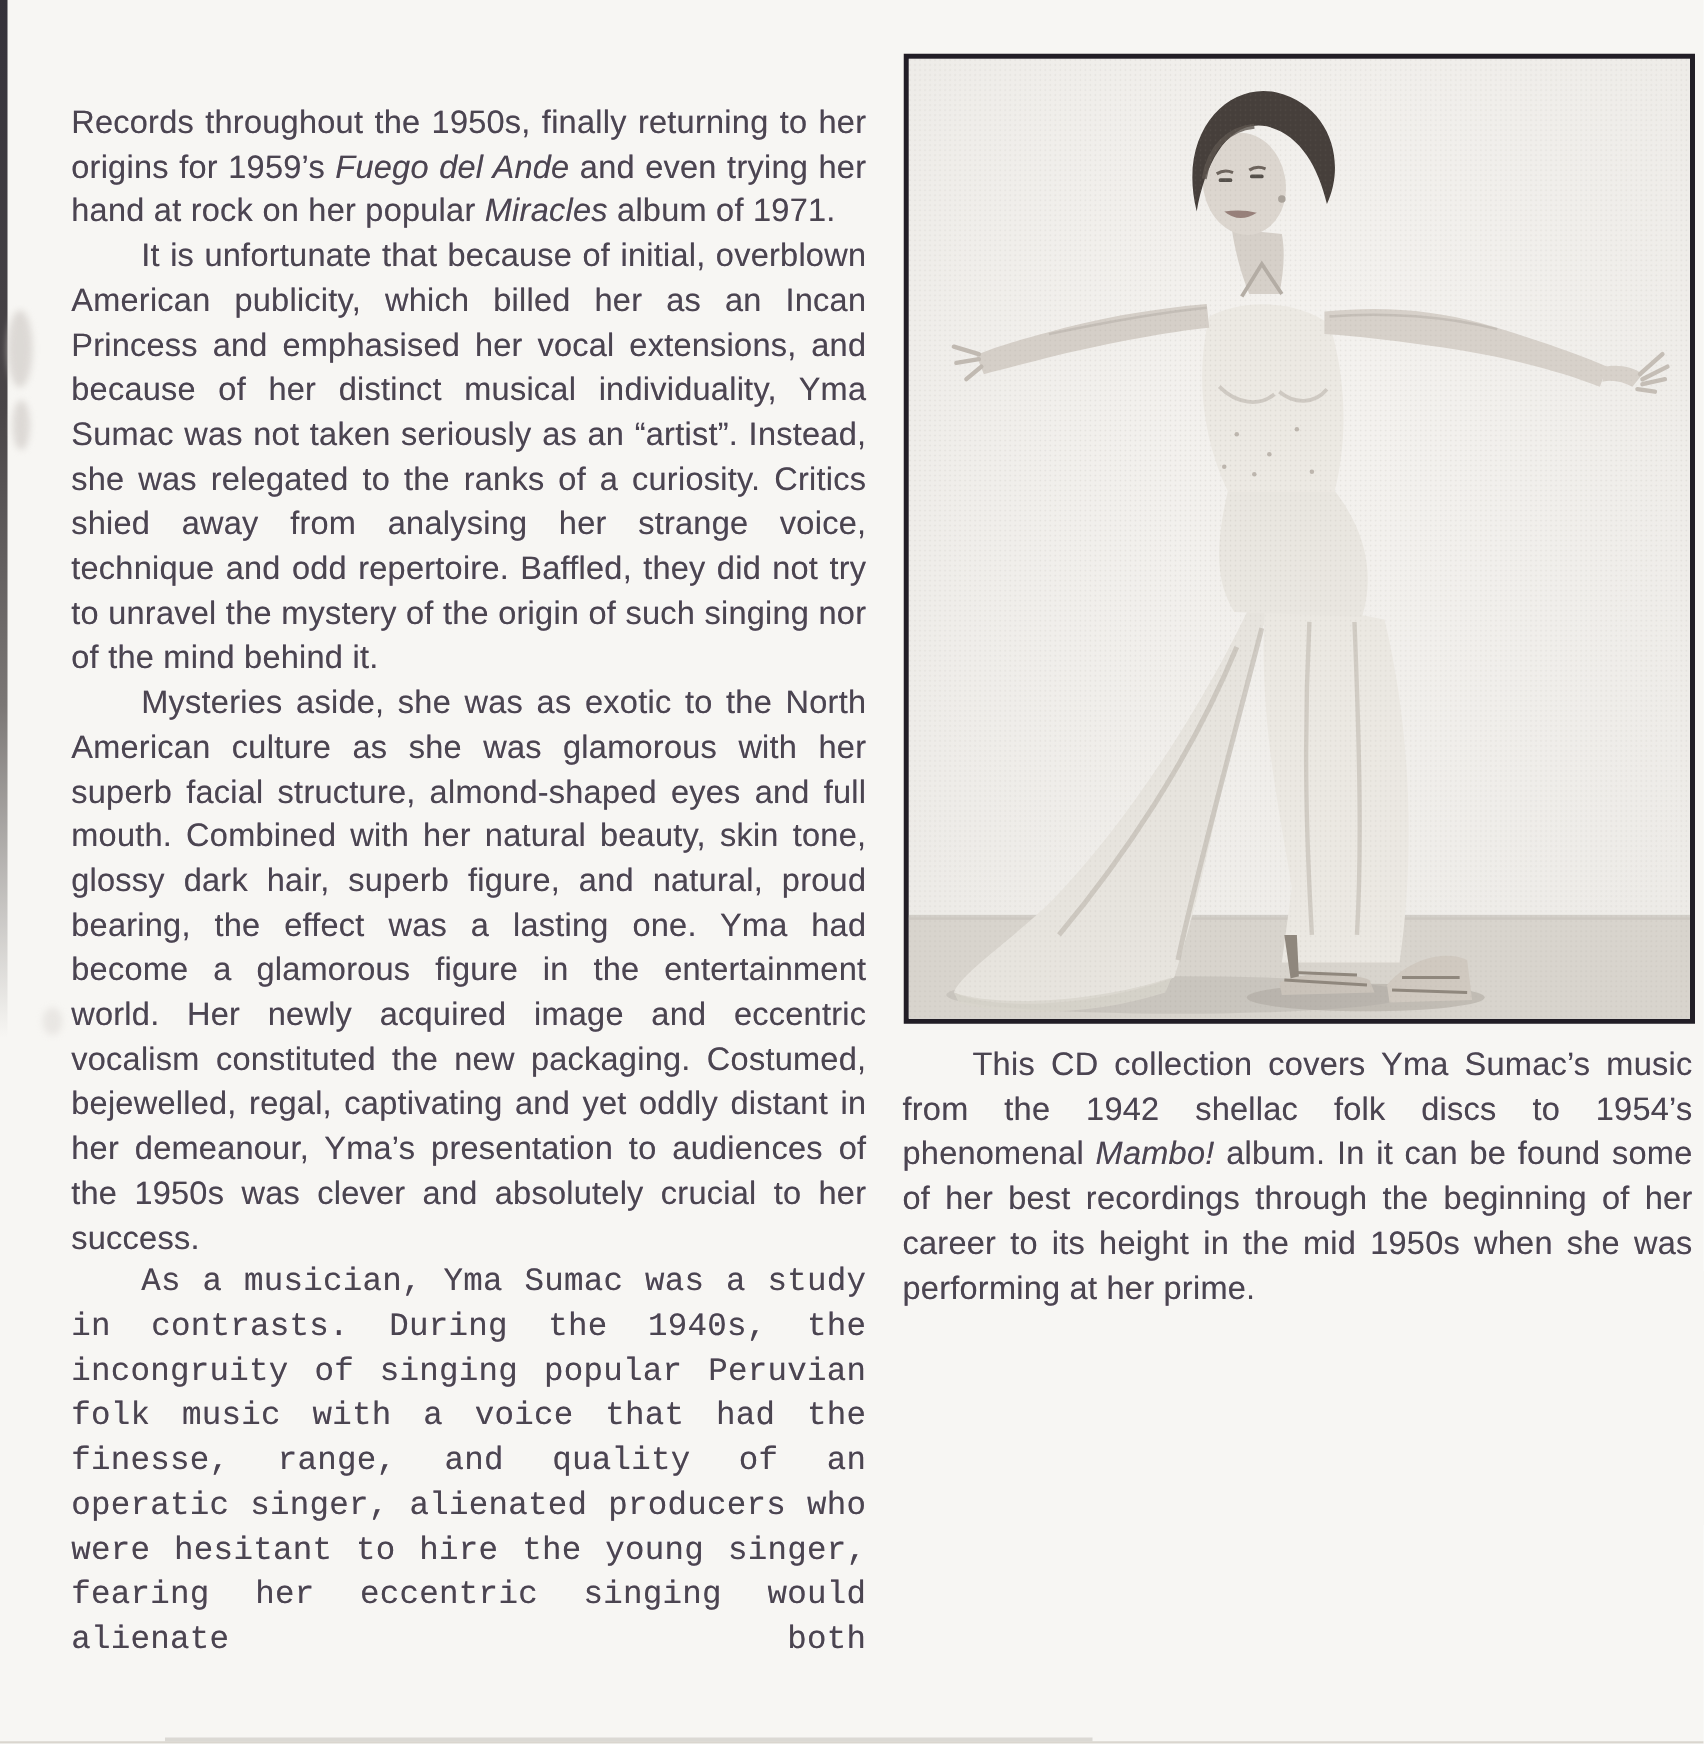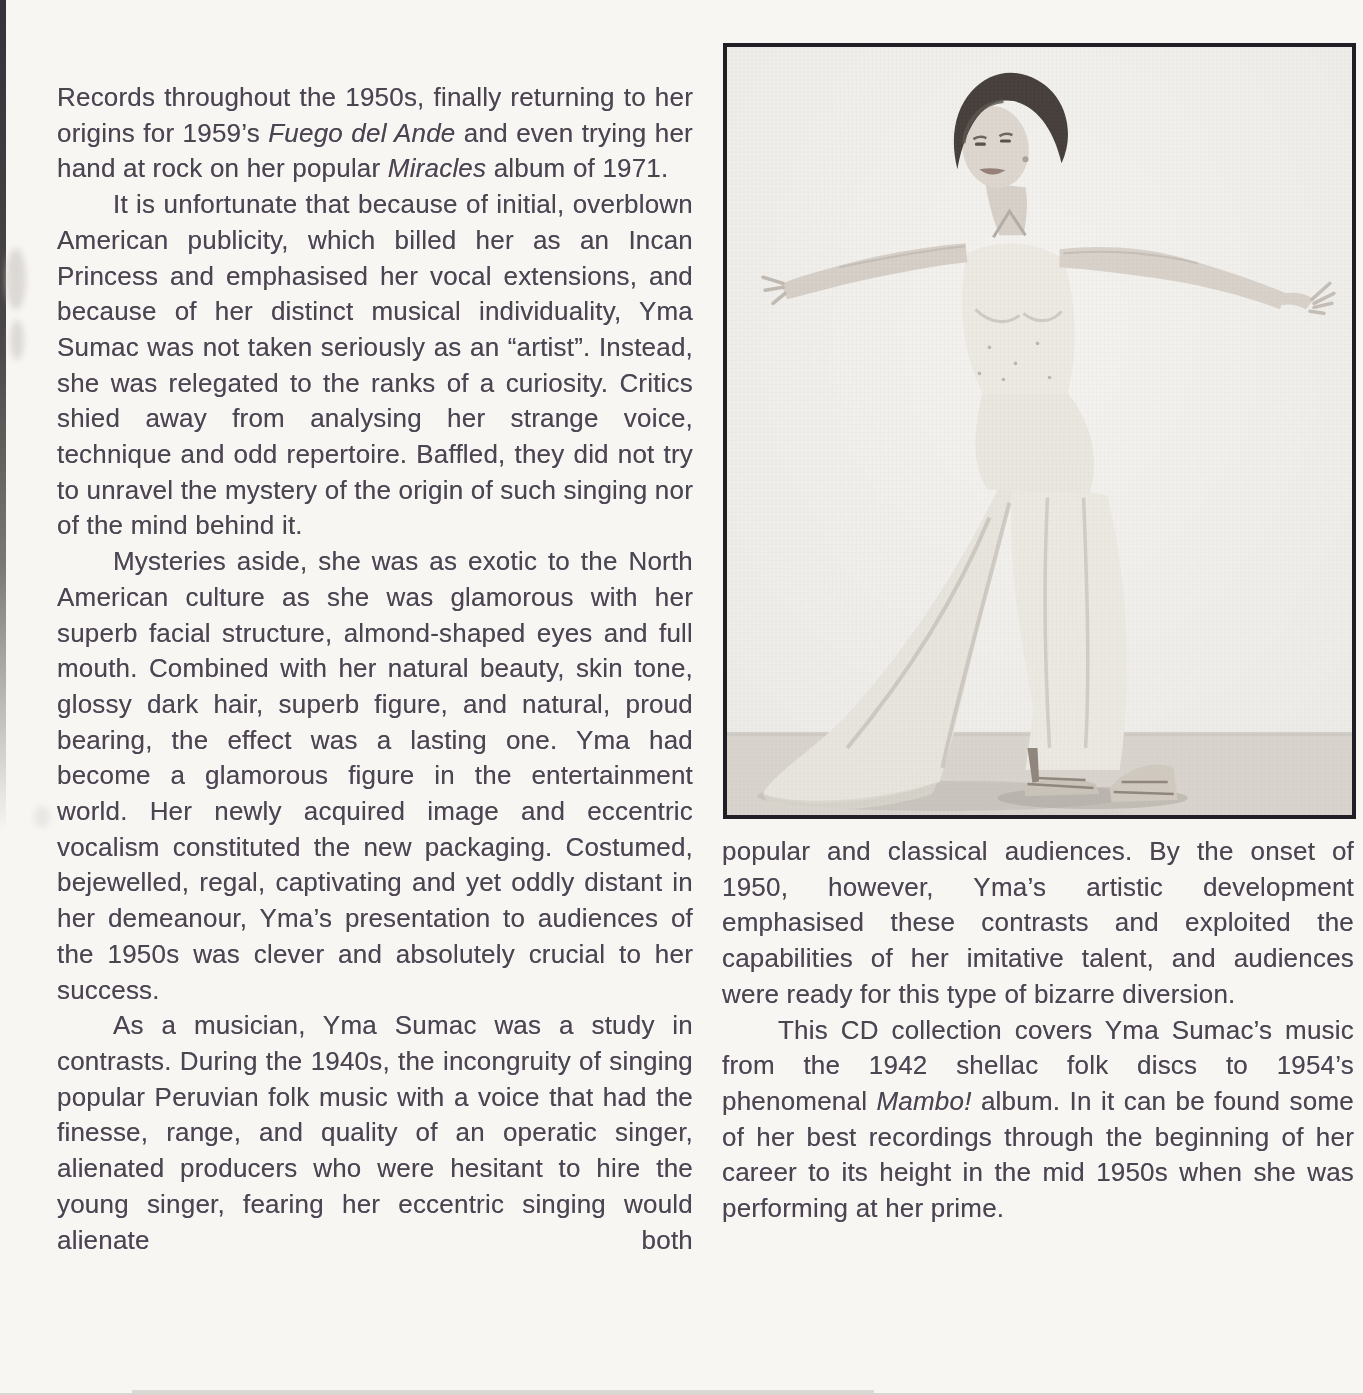--- a/index.html
+++ b/index.html
@@ -43,21 +43,21 @@
     position:absolute;
     font-size:26px;line-height:35.7px;
     text-align:justify;
     letter-spacing:.2px;
     text-shadow:0 0 .5px rgba(95,70,120,.55);
   }
   .col-left{left:57px;top:36px;width:636px;margin-top:44px;}
   .col-right{left:722px;top:834px;width:632px;}
   .para{margin:0;}
   .para.indent{text-indent:56px;}
-  .para.jlast{text-align-last:justify;}
+  .para.jlast{text-align-last:justify;font-family:Liberation Mono, monospace;}
   .it{font-style:italic;}
   .photo-frame{
     position:absolute;left:723px;top:43px;width:633px;height:776px;
     box-sizing:border-box;border:4px solid var(--frame);
     background:var(--photo-bg);
   }
   .photo-frame svg{display:block;width:100%;height:100%;}
 </style>
 </head>
 <body>
@@ -151,17 +151,16 @@
         <path d="M249,97 L257,97 M274,94 L282,94" stroke="#55504b" stroke-width="3" fill="none" stroke-linecap="round"></path>
         <path d="M252,122 Q264,132 278,123 Q266,120 252,122 Z" fill="#97807a"></path>
         <circle cx="298" cy="112" r="3" fill="#aaa39b"></circle>
       </g>
 
       <rect x="0" y="0" width="624" height="767" fill="url(#ht)" opacity="0.16"></rect>
     </svg>
   </figure>
 
   <div class="col col-right" id="col-right">
-      <p class="para"><span>popular and classical audiences. By the onset of 1950, however, Yma’s artistic development emphasised these contrasts and exploited the capabilities of her imitative talent, and audiences were ready for this type of bizarre diversion.</span></p>
       <p class="para indent"><span>This CD collection covers Yma Sumac’s music from the 1942 shellac folk discs to 1954’s phenomenal </span><span class="it">Mambo!</span><span> album. In it can be found some of her best recordings through the beginning of her career to its height in the mid 1950s when she was performing at her prime.</span></p>
     </div>
 
 </div>
 
 </body></html>

